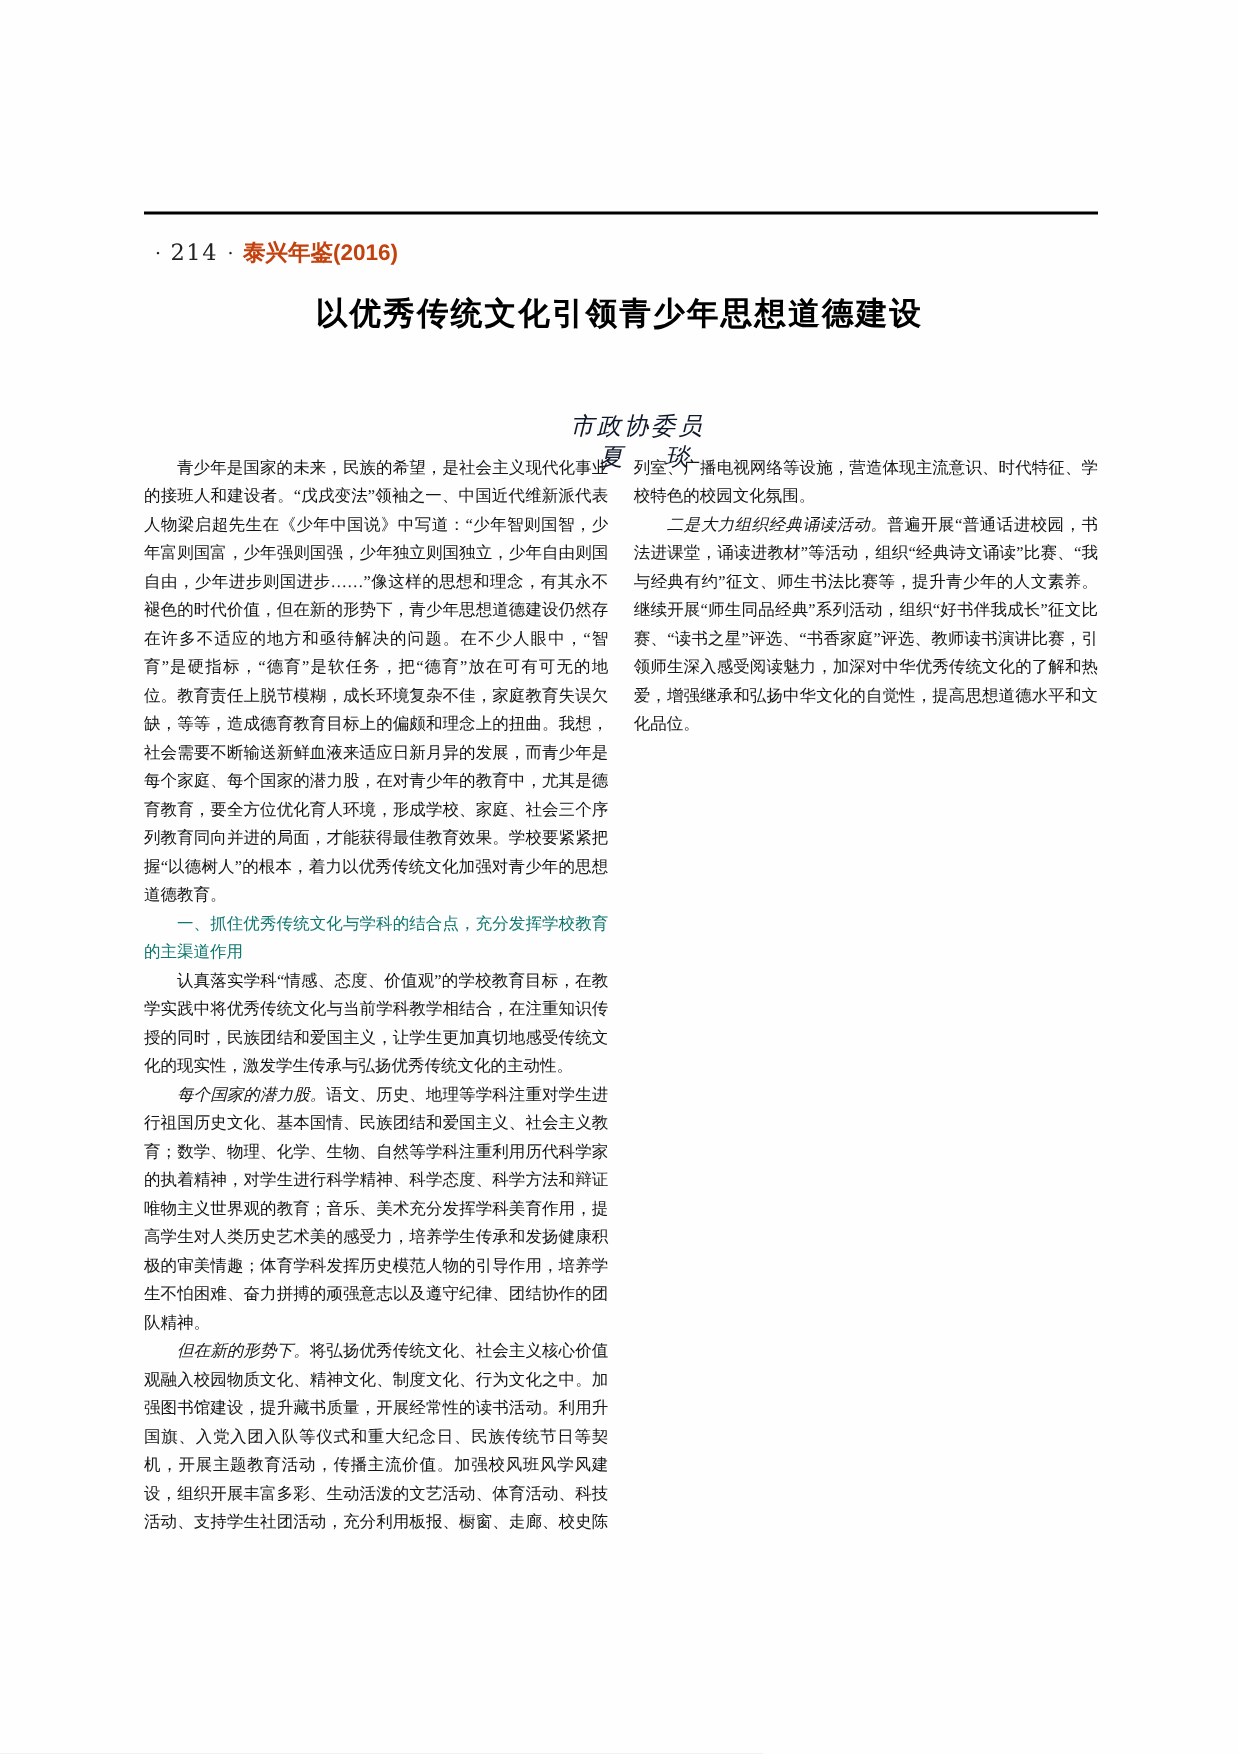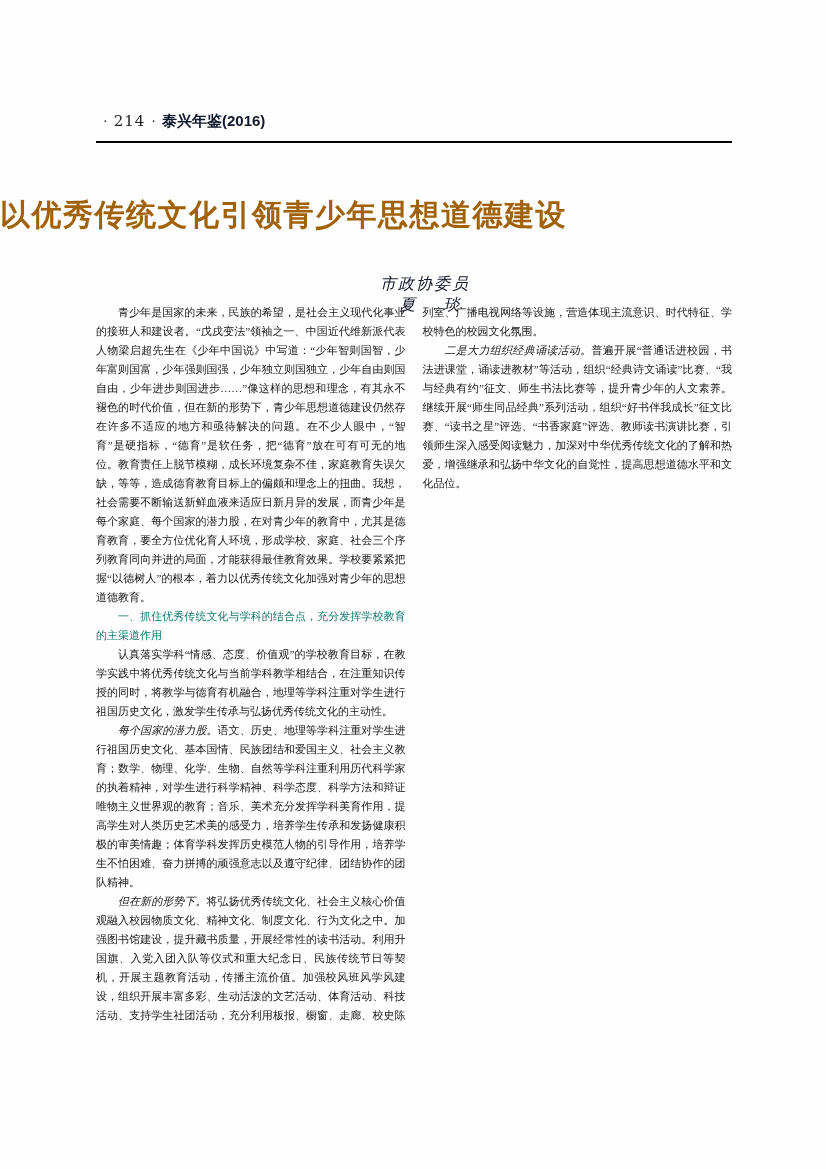--- a/index.html
+++ b/index.html
@@ -19,32 +19,32 @@
     white-space:pre;
     color:#222;
   }
   .page-header .dot{font-size:14px;padding:0 6px;}
   .page-header .page-num{
     font-family:"DejaVu Serif",serif;
     letter-spacing:1px;
   }
   .page-header .pub{
     font-family:"Liberation Sans","DejaVu Sans",sans-serif;
-    font-weight:bold;color:#0f172a;
+    font-weight:bold;color:#c2410c;margin-top:48px;
   }
   .divider{
     position:absolute;left:96px;top:141px;
     width:636px;height:2px;background:#000;
   }
   .title{
     position:absolute;left:0;top:195px;width:100%;
-    margin:0;
+    margin:0;text-align:center;
     font-family:"Liberation Sans","DejaVu Sans",sans-serif;
-    font-size:30px;font-weight:bold;letter-spacing:1.5px;
-    color:#a16207;
+    font-size:21px;font-weight:bold;letter-spacing:1.5px;
+    color:#000000;
   }
   .byline{
     position:absolute;left:0;top:256px;width:100%;
     text-align:center;
     font-size:16px;font-style:italic;
     letter-spacing:2px;color:#0f172a;
     white-space:pre;
   }
   .byline .byline-name{margin-left:0.9em;letter-spacing:6px;}
   .content{
@@ -80,20 +80,20 @@
   <h1 class="title">以优秀传统文化引领青少年思想道德建设</h1>
 
   <div class="byline">
     <span>市政协委员</span>
     <span class="byline-name">夏　琰</span>
   </div>
 
   <div class="content">
     <p>青少年是国家的未来，民族的希望，是社会主义现代化事业的接班人和建设者。“戊戌变法”领袖之一、中国近代维新派代表人物梁启超先生在《少年中国说》中写道：“少年智则国智，少年富则国富，少年强则国强，少年独立则国独立，少年自由则国自由，少年进步则国进步……”像这样的思想和理念，有其永不褪色的时代价值，但在新的形势下，青少年思想道德建设仍然存在许多不适应的地方和亟待解决的问题。在不少人眼中，“智育”是硬指标，“德育”是软任务，把“德育”放在可有可无的地位。教育责任上脱节模糊，成长环境复杂不佳，家庭教育失误欠缺，等等，造成德育教育目标上的偏颇和理念上的扭曲。我想，社会需要不断输送新鲜血液来适应日新月异的发展，而青少年是每个家庭、每个国家的潜力股，在对青少年的教育中，尤其是德育教育，要全方位优化育人环境，形成学校、家庭、社会三个序列教育同向并进的局面，才能获得最佳教育效果。学校要紧紧把握“以德树人”的根本，着力以优秀传统文化加强对青少年的思想道德教育。</p>
     <p class="heading">一、抓住优秀传统文化与学科的结合点，充分发挥学校教育的主渠道作用</p>
-    <p>认真落实学科“情感、态度、价值观”的学校教育目标，在教学实践中将优秀传统文化与当前学科教学相结合，在注重知识传授的同时，将教学与德育有机融合，地理等学科注重对学生进行祖国历史文化，激发学生传承与弘扬优秀传统文化的主动性。</p>
+    <p>认真落实学科“情感、态度、价值观”的学校教育目标，在教学实践中将优秀传统文化与当前学科教学相结合，在注重知识传授的同时，民族团结和爱国主义，让学生更加真切地感受传统文化的现实性，激发学生传承与弘扬优秀传统文化的主动性。</p>
     <p><span class="lead">每个国家的潜力股。</span><span>语文、历史、地理等学科注重对学生进行祖国历史文化、基本国情、民族团结和爱国主义、社会主义教育；数学、物理、化学、生物、自然等学科注重利用历代科学家的执着精神，对学生进行科学精神、科学态度、科学方法和辩证唯物主义世界观的教育；音乐、美术充分发挥学科美育作用，提高学生对人类历史艺术美的感受力，培养学生传承和发扬健康积极的审美情趣；体育学科发挥历史模范人物的引导作用，培养学生不怕困难、奋力拼搏的顽强意志以及遵守纪律、团结协作的团队精神。</span></p>
     <p><span class="lead">但在新的形势下。</span><span>将弘扬优秀传统文化、社会主义核心价值观融入校园物质文化、精神文化、制度文化、行为文化之中。加强图书馆建设，提升藏书质量，开展经常性的读书活动。利用升国旗、入党入团入队等仪式和重大纪念日、民族传统节日等契机，开展主题教育活动，传播主流价值。加强校风班风学风建设，组织开展丰富多彩、生动活泼的文艺活动、体育活动、科技活动、支持学生社团活动，充分利用板报、橱窗、走廊、校史陈列室、广播电视网络等设施，营造体现主流意识、时代特征、学校特色的校园文化氛围。</span></p>
     <p><span class="lead">二是大力组织经典诵读活动。</span><span>普遍开展“普通话进校园，书法进课堂，诵读进教材”等活动，组织“经典诗文诵读”比赛、“我与经典有约”征文、师生书法比赛等，提升青少年的人文素养。继续开展“师生同品经典”系列活动，组织“好书伴我成长”征文比赛、“读书之星”评选、“书香家庭”评选、教师读书演讲比赛，引领师生深入感受阅读魅力，加深对中华优秀传统文化的了解和热爱，增强继承和弘扬中华文化的自觉性，提高思想道德水平和文化品位。</span></p>
 
   </div>
 
 </div>
 
 </body></html>

